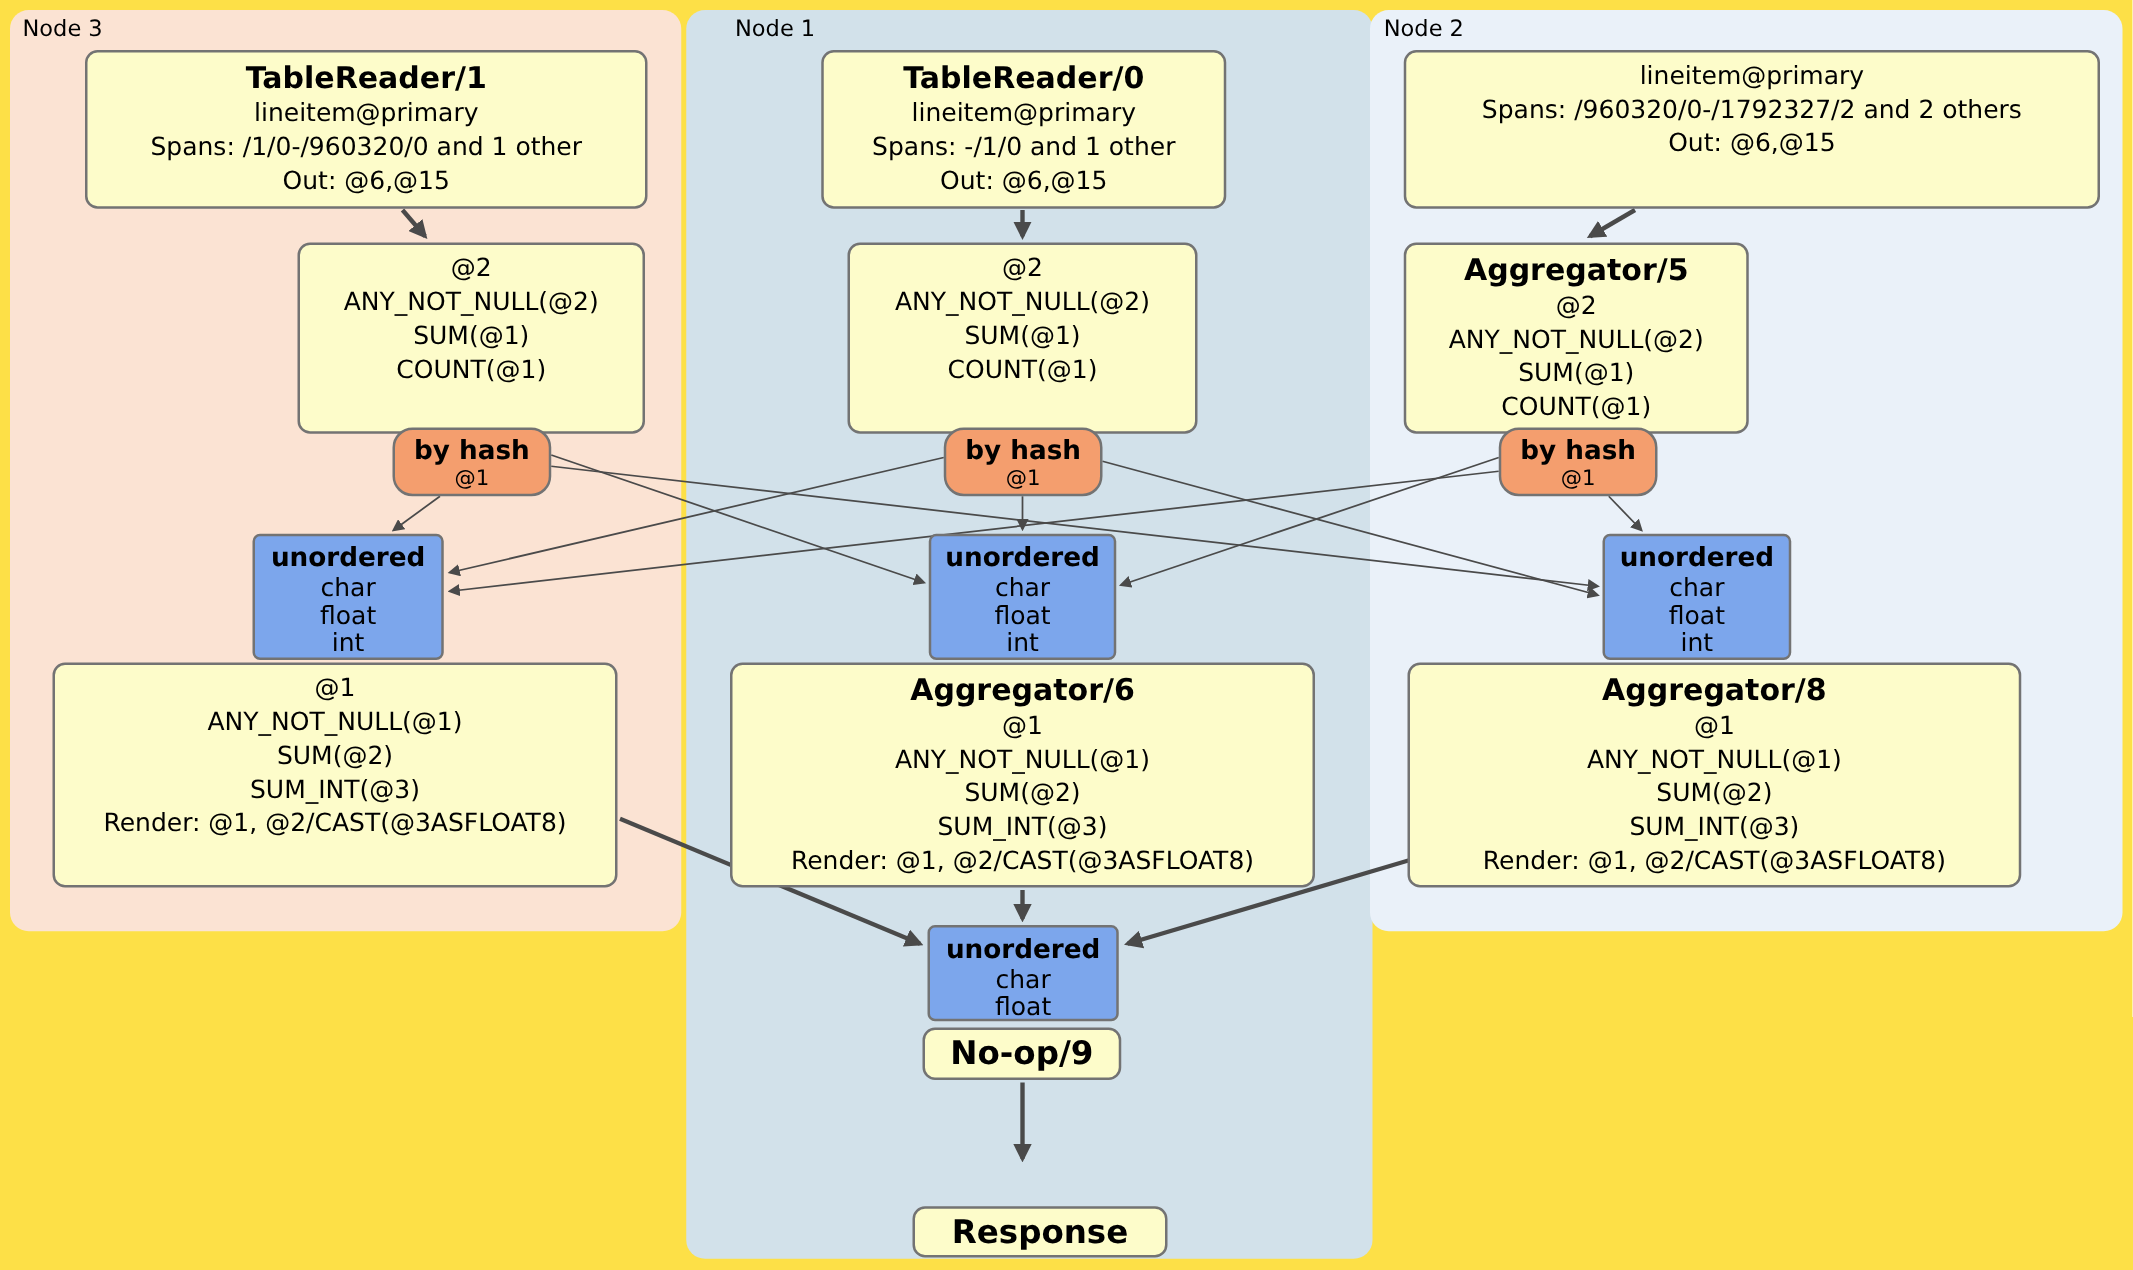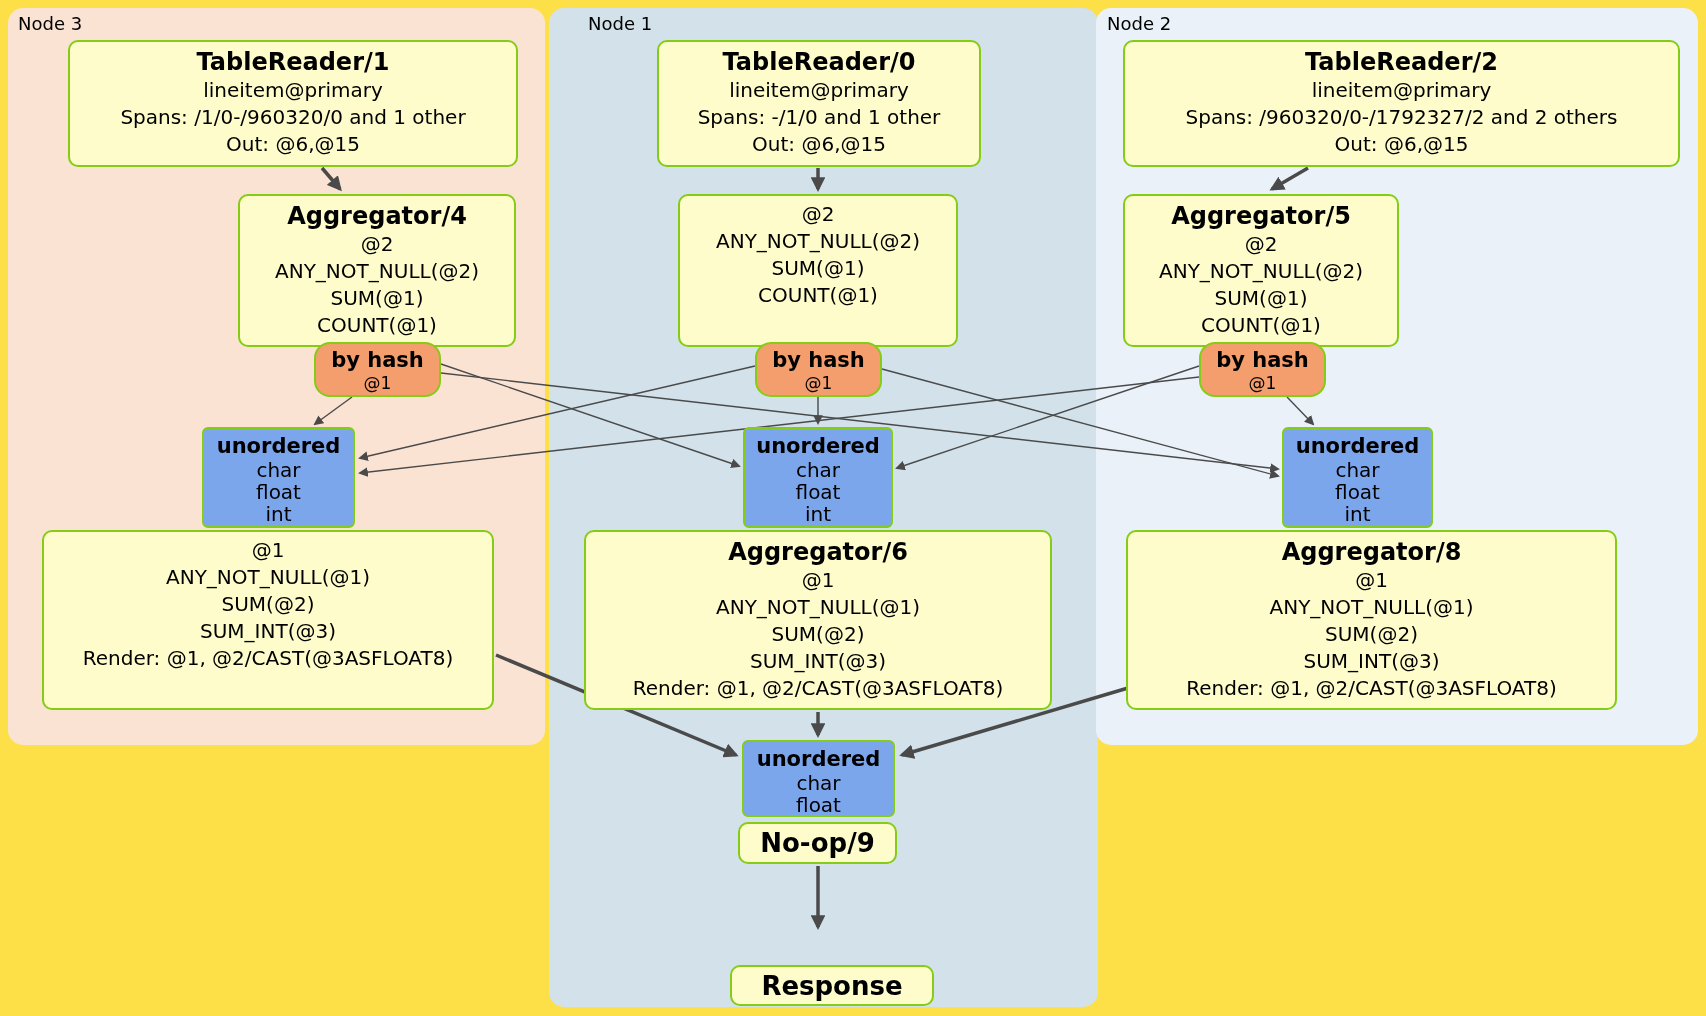--- a/index.html
+++ b/index.html
@@ -4,21 +4,21 @@
 <style>
   html,body{margin:0;padding:0;background:#ffffff;}
   .canvas{position:relative;width:1706px;height:1016px;background:#fde047;
           font-family:"DejaVu Sans","Liberation Sans",sans-serif;color:#000;overflow:hidden;}
   .node-bg{position:absolute;border-radius:15px;}
   .node-bg.n3{left:8px;top:8px;width:537px;height:737px;background:#FBE3D3;}
   .node-bg.n1{left:549px;top:8px;width:549px;height:999px;background:#D2E1EA;}
   .node-bg.n2{left:1096px;top:8px;width:602px;height:737px;background:#EAF1F9;}
   .node-label{position:absolute;font-size:18px;line-height:22px;z-index:4;}
   .edges{position:absolute;left:0;top:0;z-index:2;pointer-events:none;}
-  .box{position:absolute;box-sizing:border-box;background:#FDFCCA;border:2px solid #84cc16;
+  .box{position:absolute;box-sizing:border-box;background:#FDFCCA;border:2px solid #737373;
        border-radius:10px;text-align:center;padding-top:5px;z-index:3;}
   .box .t{font-weight:bold;font-size:24px;line-height:30px;white-space:nowrap;}
   .box .l{font-size:20px;line-height:27px;white-space:nowrap;}
   .router{background:#F49E6E;border-radius:16px;padding-top:3px;z-index:5;}
   .router .t{font-size:21px;line-height:26px;}
   .router .l{font-size:17px;line-height:20px;}
   .sync{background:#7CA6EC;border-radius:6px;padding-top:4px;z-index:5;}
   .sync .t{font-size:21px;line-height:26px;}
   .sync .l{font-size:20px;line-height:22px;}
   .mini{display:flex;align-items:center;justify-content:center;padding-top:0;}
@@ -68,21 +68,20 @@
     </g>
   </svg>
 
   <div class="box" style="left:68px;top:40px;width:450px;height:127px;">
     <div class="t">TableReader/1</div>
     <div class="l">lineitem@primary</div>
     <div class="l">Spans: /1/0-/960320/0 and 1 other</div>
     <div class="l">Out: @6,@15</div>
   </div>
   <div class="box" style="left:238px;top:194px;width:278px;height:153px;">
-    <div class="t">Aggregator/4</div>
     <div class="l">@2</div>
     <div class="l">ANY_NOT_NULL(@2)</div>
     <div class="l">SUM(@1)</div>
     <div class="l">COUNT(@1)</div>
   </div>
   <div class="box router" style="left:314px;top:342px;width:127px;height:55px;">
     <div class="t">by hash</div>
     <div class="l">@1</div>
   </div>
   <div class="box sync" style="left:202px;top:427px;width:153px;height:101px;">
@@ -135,21 +134,20 @@
     <div class="l">float</div>
   </div>
   <div class="box mini" style="left:738px;top:822px;width:159px;height:42px;">
     <div class="t">No-op/9</div>
   </div>
   <div class="box mini" style="left:730px;top:933px;width:204px;height:41px;margin-top:32px;">
     <div class="t">Response</div>
   </div>
 
   <div class="box" style="left:1123px;top:40px;width:557px;height:127px;">
-    <div class="t">TableReader/2</div>
     <div class="l">lineitem@primary</div>
     <div class="l">Spans: /960320/0-/1792327/2 and 2 others</div>
     <div class="l">Out: @6,@15</div>
   </div>
   <div class="box" style="left:1123px;top:194px;width:276px;height:153px;">
     <div class="t">Aggregator/5</div>
     <div class="l">@2</div>
     <div class="l">ANY_NOT_NULL(@2)</div>
     <div class="l">SUM(@1)</div>
     <div class="l">COUNT(@1)</div>

